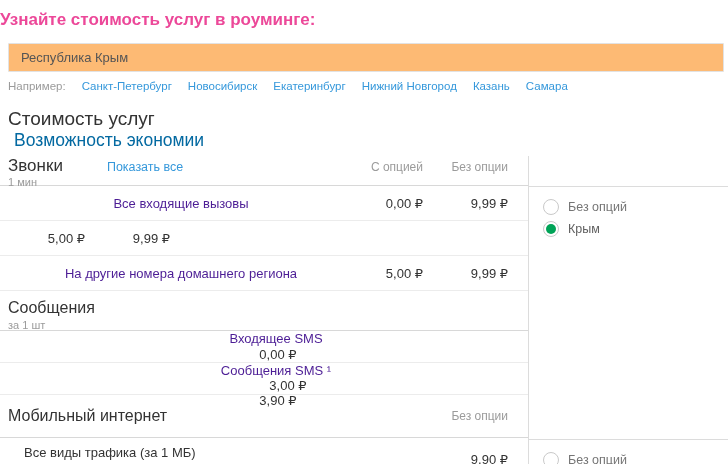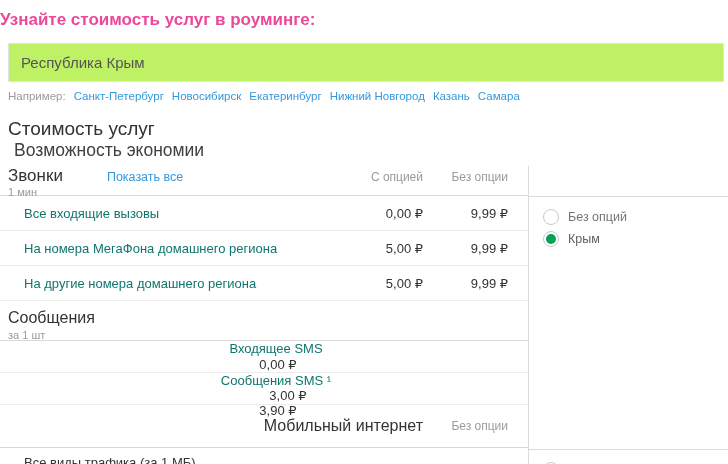--- a/index.html
+++ b/index.html
@@ -7,60 +7,60 @@
   body {
     width:728px; height:464px; overflow:hidden;
     font-family:"Liberation Sans","DejaVu Sans",sans-serif;
     color:#333;
   }
   .page { position:relative; width:728px; height:464px; }
 
   .page-title { font-size:17px; font-weight:700; color:#ec4899; margin:10px 8px 13px 0; }
 
   .region-input {
-    display:block; width:716px; height:39px; margin-left:8px;
-    background:#bef264; border:1px solid #e2e2e2; border-radius:1px;
+    display:block; width:716px; height:29px; margin-left:8px;
+    background:#fdba74; border:1px solid #e2e2e2; border-radius:1px;
     font-family:"Liberation Sans","DejaVu Sans",sans-serif;
-    font-size:15px; color:#555; padding:0 12px; outline:none;
+    font-size:13px; color:#555; padding:0 12px; outline:none;
   }
 
   .examples { margin:8px 8px 0 8px; font-size:11.5px; color:#9b9b9b; white-space:nowrap; }
-  .examples a { color:#3598db; text-decoration:none; margin-left:8px; cursor:pointer; }
+  .examples a { color:#3598db; text-decoration:none; margin-left:16px; cursor:pointer; }
 
   .section-headings { display:flex; align-items:baseline; margin:16px 0 0 0;flex-direction:column; }
   .left-heading  { font-size:19px; color:#333; width:529px; padding-left:8px; }
-  .right-heading { font-size:17.5px; color:#404040; padding-left:14px; }
+  .right-heading { font-size:17.5px; color:#0369a1; padding-left:14px; }
 
   .main { display:flex; margin-top:5px; height:330px; }
   .table-col { width:529px; border-right:1px solid #dcdcdc; }
   .right-col { flex:1; }
 
   
   .group-head { height:30px; border-bottom:1px solid #d8d8d8; }
   .gh-row { display:flex; align-items:baseline;justify-content:center; }
   .gh-title { font-size:17px; color:#333; margin-left:8px; }
   .show-all { font-size:12.5px; color:#3598db; text-decoration:none; margin-left:44px; cursor:pointer; }
   .gh-col { width:85px; text-align:right; font-size:12px; color:#9b9b9b; }
   .gh-col.first { margin-left:auto; }
   .gh-col.last  { margin-right:20px; }
   .gh-unit { font-size:11px; color:#9b9b9b; margin:0 0 0 8px; }
 
   
   .t-row { display:flex; align-items:center; height:35px; border-bottom:1px solid #ececec; }
-  .t-label { flex:1; padding-left:24px; font-size:13px; color:#0f766e; }
+  .t-label { flex:1; padding-left:24px; font-size:13px; color:#4c1d95;text-align:center; }
   .t-val { width:85px; text-align:right; font-size:13px; color:#333; }
   .t-val.last { margin-right:20px; }
   .t-row.short { height:32px;flex-direction:column; }
 
   .sec-head { padding:8px 0 0 8px; height:40px; border-bottom:1px solid #d8d8d8; }
   .sec-title { font-size:16px; color:#333; }
   .sec-unit { font-size:11px; color:#9b9b9b; margin-top:2px; }
 
   .sec-head-inet { display:flex; align-items:center; height:43px; border-bottom:1px solid #d8d8d8; }
-  .sec-head-inet .sec-title { padding-left:24px; flex:1;text-align:right; }
+  .sec-head-inet .sec-title { padding-left:8px; flex:1; }
 
   .t-row.tall { height:44px; }
   .t-label2 { flex:1; padding-left:24px; }
   .t-label2 .l1 { font-size:13px; color:#333; }
   .t-label2 .l2 { font-size:11.5px; color:#9b9b9b; margin-top:2px; }
 
   
   .rp-spacer { height:30px; }
   .rp-sec { border-top:1px solid #dcdcdc; padding:12px 0 0 14px; }
   .rp-sec.first { height:253px; }
@@ -107,21 +107,20 @@
         </div>
         <div class="gh-unit">1 мин</div>
       </div>
 
       <div class="t-row">
         <span class="t-label">Все входящие вызовы</span>
         <span class="t-val">0,00 ₽</span>
         <span class="t-val last">9,99 ₽</span>
       </div>
       <div class="t-row">
-        <span class="t-label">На номера МегаФона домашнего региона</span>
         <span class="t-val">5,00 ₽</span>
         <span class="t-val last">9,99 ₽</span>
       </div>
       <div class="t-row">
         <span class="t-label">На другие номера домашнего региона</span>
         <span class="t-val">5,00 ₽</span>
         <span class="t-val last">9,99 ₽</span>
       </div>
 
       <div class="sec-head">

